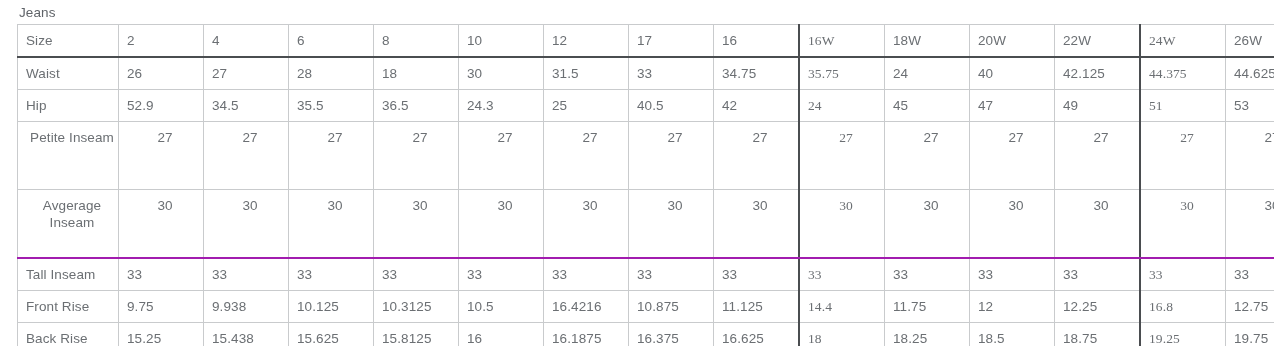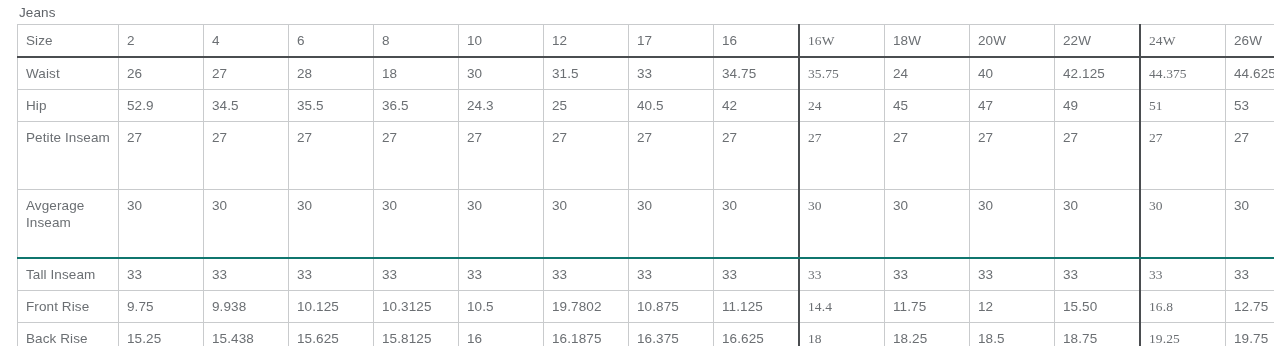--- a/index.html
+++ b/index.html
@@ -56,29 +56,30 @@
     width: 92px;
   }
   table.size-chart .data-col {
     width: 76px;
   }
   
   table.size-chart tr.row-head td {
     border-bottom: 2px solid #4a4d50;
   }
   table.size-chart tr.row-avg td {
-    border-bottom: 2px solid #0f766e;
+    border-bottom: 2px solid #a21caf;
   }
   table.size-chart td.col-sep-left {
     border-left: 2px solid #4a4d50;
     font-family: Liberation Serif, serif;
   }
   
   table.size-chart tr.row-tall td {
     height: 54px;
+    text-align: center;
   }
   table.size-chart tr.row-norm td {
     height: 18px;
   }
 </style>
 </head>
 <body>
 
 <div class="page">
 
@@ -189,27 +190,27 @@
             <td class="data-col col-sep-left">33</td>
             <td class="data-col">33</td>
           </tr>
           <tr class="row-norm">
             <td class="label-col">Front Rise</td>
             <td class="data-col">9.75</td>
             <td class="data-col">9.938</td>
             <td class="data-col">10.125</td>
             <td class="data-col">10.3125</td>
             <td class="data-col">10.5</td>
-            <td class="data-col">19.7802</td>
+            <td class="data-col">16.4216</td>
             <td class="data-col">10.875</td>
             <td class="data-col">11.125</td>
             <td class="data-col col-sep-left">14.4</td>
             <td class="data-col">11.75</td>
             <td class="data-col">12</td>
-            <td class="data-col">15.50</td>
+            <td class="data-col">12.25</td>
             <td class="data-col col-sep-left">16.8</td>
             <td class="data-col">12.75</td>
           </tr>
           <tr class="row-norm">
             <td class="label-col">Back Rise</td>
             <td class="data-col">15.25</td>
             <td class="data-col">15.438</td>
             <td class="data-col">15.625</td>
             <td class="data-col">15.8125</td>
             <td class="data-col">16</td>

